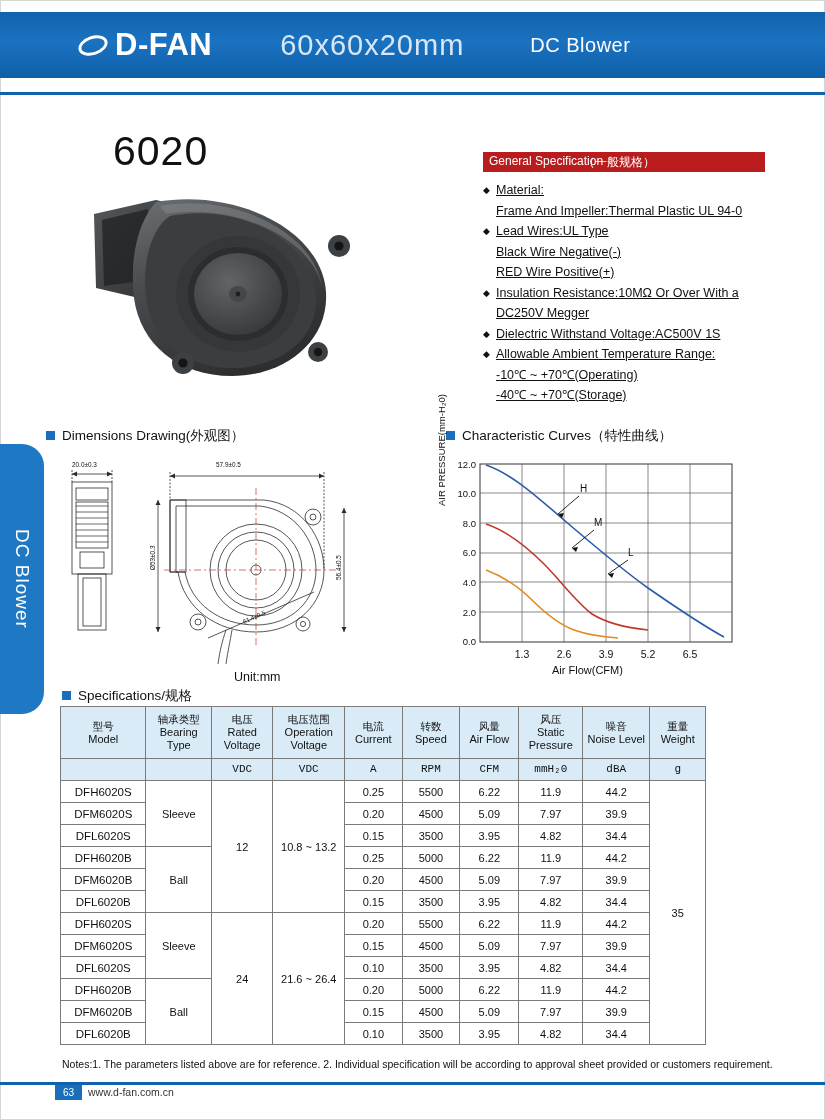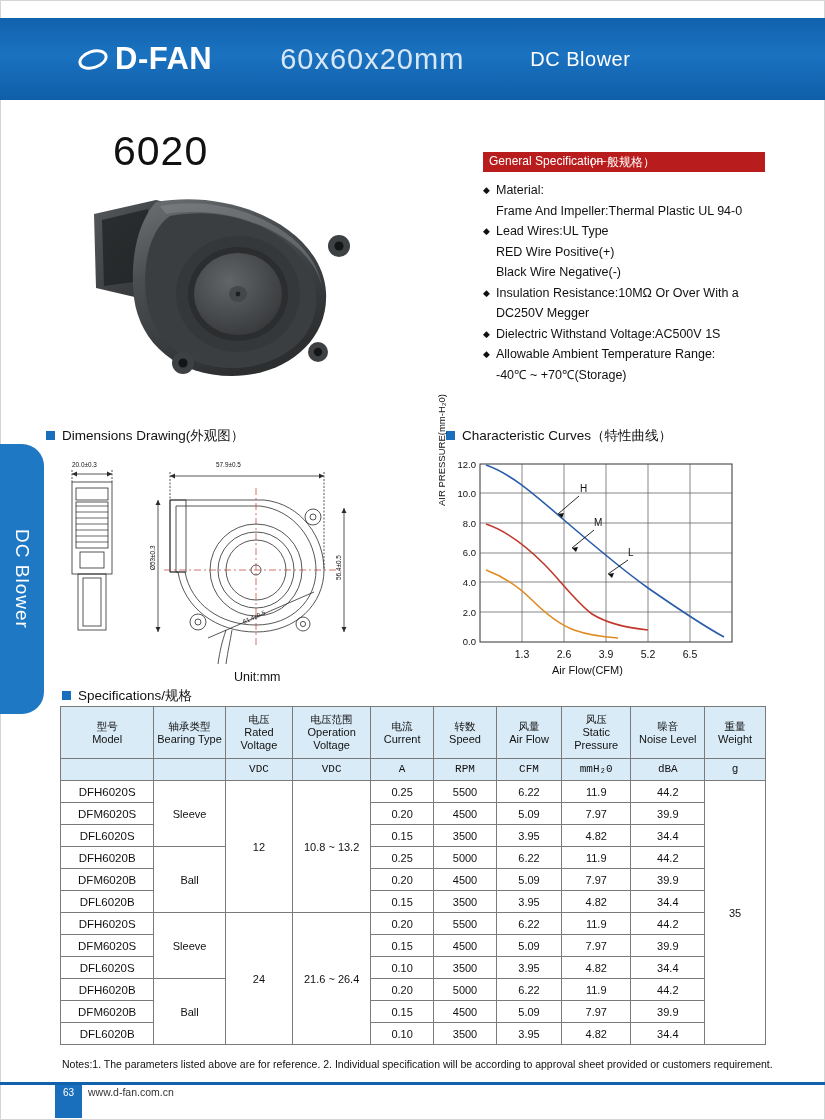--- a/index.html
+++ b/index.html
@@ -8,21 +8,21 @@
     width: 825px; height: 1120px;
     font-family: "Liberation Sans", sans-serif;
     background: #ffffff;
     color: #1a1a1a;
     position: relative;
     overflow: hidden;
   }
 
   
   .header {
-    position: absolute; top: 18px; left: 0; width: 825px; height: 82px;
+    position: absolute; top: 12px; left: 0; width: 825px; height: 66px;
     background: linear-gradient(to bottom, #1162ad 0%, #1a72c0 45%, #0f5ea8 100%);
     display: flex; align-items: center;
   }
   .logo-wrap { display:flex; align-items:center; margin-left: 78px; }
   .logo-ellipse {
     width: 30px; height: 19px; border: 3px solid #ffffff; border-radius: 50%;
     transform: rotate(-18deg); margin-right: 7px;
   }
   .logo-text {
     color: #ffffff; font-size: 31px; font-weight: bold; letter-spacing: 0.5px;
@@ -66,21 +66,21 @@
   .spec-title {
     position: absolute; left: 483px; top: 152px; width: 282px; height: 20px;
     background: #b91c1c;
   }
   .spec-title span {
     position:absolute; left: 6px; top: 2px; color:#ffffff; font-size: 12px; white-space:nowrap;
   }
   .spec-title span.cn { left: 100px; }
   .spec-list {
     position: absolute; left: 483px; top: 180px; width: 320px;
-    font-size: 12.5px; line-height: 20.5px; color:#111;
+    font-size: 12.5px; line-height: 20.5px; color:#111;text-decoration:underline;
   }
   .spec-list .d { position: relative; padding-left: 13px; }
   .spec-list .d:before {
     content:"\25C6"; position:absolute; left:0; top:0; font-size: 9px; color:#111;
   }
   .spec-list .sub { padding-left: 13px; }
 
   
   .sec-head {
     position: absolute; font-size: 13.5px; color:#111; white-space: nowrap;
@@ -97,21 +97,21 @@
   .chart { position:absolute; left: 432px; top: 452px; width: 340px; height: 230px; }
   .chart-ylabel {
     position:absolute; left: 436px; top: 506px;
     transform: rotate(-90deg); transform-origin: left top;
     font-size: 9.5px; white-space: nowrap; color:#111;
   }
   .chart-xlabel { position:absolute; left: 552px; top: 664px; font-size: 11px; color:#111; }
 
   
   table.spec {
-    position: absolute; left: 60px; top: 706px; width: 706px;
+    position: absolute; left: 60px; top: 706px; width: 646px;
     border-collapse: collapse; font-size: 11px; color:#111;
   }
   table.spec th, table.spec td {
     border: 1px solid #7a7a7a; text-align:center; vertical-align: middle;
     padding: 0; height: 22px;
   }
   table.spec thead th {
     background: #d9ebf7; font-weight: normal; line-height: 13px; font-size: 11px;
   }
   table.spec thead th.h1 { height: 52px; }
@@ -121,21 +121,21 @@
 
   .notes {
     position:absolute; left: 62px; top: 1058px; font-size: 10.5px; color:#111;text-align:right;
   }
 
   
   .footer-bar {
     position:absolute; left:0; top: 1082px; width: 825px; height: 3px; background:#1162ad;
   }
   .page-badge {
-    position:absolute; left: 55px; top: 1085px; width: 27px; height: 33px;
+    position:absolute; left: 55px; top: 1085px; width: 27px; height: 15px;
     background:#1a6fbc; color:#fff; font-size: 10px; text-align:center; line-height:15px;
   }
   .footer-url { position:absolute; left: 88px; top: 1086px; font-size: 10.5px; color:#333; }
 
   
   .page-border {
     position:absolute; left:0; top:0; width:825px; height:1120px;
     border: 1px solid #d5d5d5; pointer-events:none;
   }
 </style>
@@ -203,26 +203,27 @@
 </svg>
 
 <div class="spec-title">
   <span>General Specification</span>
   <span class="cn">（一般规格）</span>
 </div>
 <div class="spec-list">
   <div class="d">Material:</div>
   <div class="sub">Frame And Impeller:Thermal Plastic UL 94-0</div>
   <div class="d">Lead Wires:UL Type</div>
+  <div class="sub">Black Wire Negative(-)</div>
   <div class="sub">RED Wire Positive(+)</div>
-  <div class="sub">Black Wire Negative(-)</div>
   <div class="d">Insulation Resistance:10MΩ Or Over With a</div>
   <div class="sub">DC250V Megger</div>
   <div class="d">Dielectric Withstand Voltage:AC500V 1S</div>
   <div class="d">Allowable Ambient Temperature Range:</div>
+  <div class="sub">-10℃ ~ +70℃(Operating)</div>
   <div class="sub">-40℃ ~ +70℃(Storage)</div>
 </div>
 
 <div class="sec-head" style="left:46px; top:427px;">
   <span class="sq"></span><span>Dimensions Drawing(外观图）</span>
 </div>
 <div class="sec-head" style="left:446px; top:427px;">
   <span class="sq"></span><span>Characteristic Curves（特性曲线）</span>
 </div>
 <div class="sec-head" style="left:62px; top:687px;">

